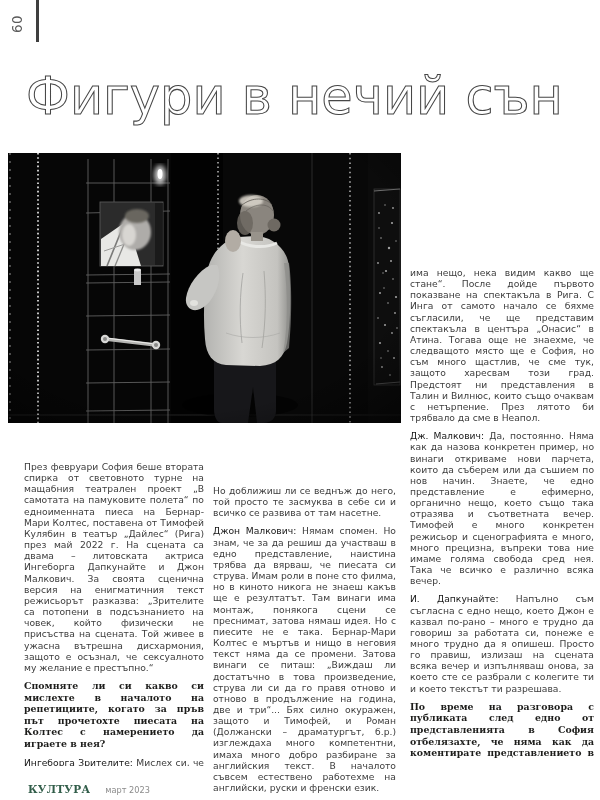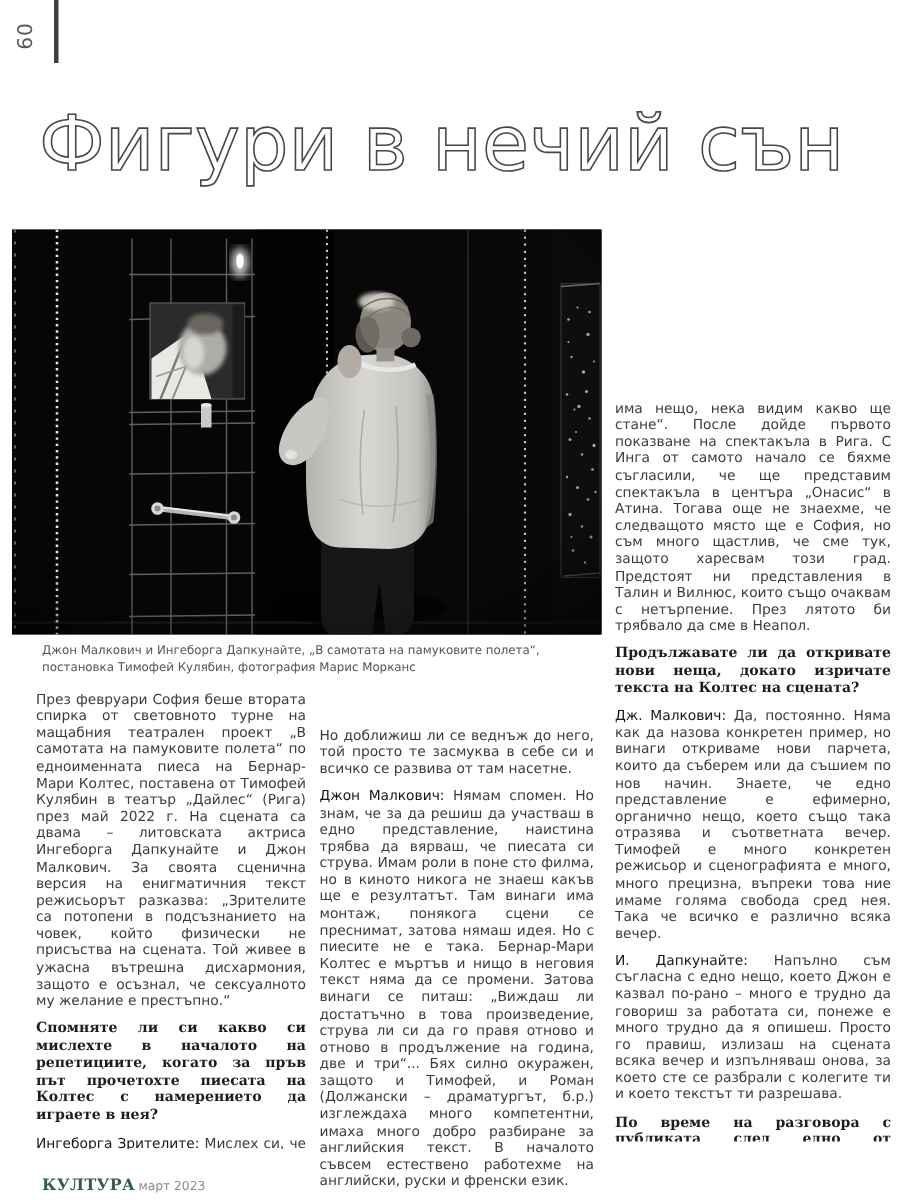--- a/index.html
+++ b/index.html
@@ -32,21 +32,21 @@
   .col-2{left:213px;top:461px;width:183px;height:312px;margin-top:24px;}
   .col-3{left:410px;top:267px;width:184px;height:494px;}
   .para{margin:0 0 7px 0;}
   .para.question{font-family:"DejaVu Serif",serif;font-weight:bold;color:#1d1d1b;
                  font-size:9.4px;line-height:11.6px;}
   .speaker{font-weight:normal;color:#161616;}
   
   .footer{position:absolute;left:28px;top:778px;}
   .footer .mag{font-family:"DejaVu Serif",serif;font-weight:bold;font-size:10.5px;
                color:#315d49;letter-spacing:.3px;}
-  .footer .issue{font-size:8.2px;color:#8b8b8b;margin-left:2px;}
+  .footer .issue{font-size:8.2px;color:#8b8b8b;margin-left:15px;}
 </style>
 </head>
 <body>
 
 <div class="page">
 
   <div class="pagenum-line"></div>
   <span class="pagenum">60</span>
 
   <h1 class="title">Фигури в нечий сън</h1>
@@ -185,36 +185,33 @@
         <circle cx="266" cy="72" r="6.5" fill="#6e6962"></circle>
         <path d="M234,52 C244,44 258,44 264,52" stroke="#5e5a54" stroke-width="1" fill="none" opacity="0.8"></path>
         <path d="M238,58 C248,50 260,50 265,58" stroke="#5e5a54" stroke-width="0.8" fill="none" opacity="0.7"></path>
         <rect x="243" y="79" width="12" height="9" fill="#98938b"></rect>
       </g>
 
       <rect x="0" y="0" width="393" height="270" fill="url(#vignette)"></rect>
     </svg>
   </div>
 
-  <div class="caption">Джон Малкович и Ингеборга Дапкунайте, „В самотата на памуковите полета“,
-постановка Тимофей Кулябин, фотография Марис Морканс</div>
 
 
   <div class="col col-1" id="col-0">
       <p class="para body">През февруари София беше втората спирка от световното турне на мащабния театрален проект „В самотата на памуковите полета“ по едноименната пиеса на Бернар-Мари Колтес, поставена от Тимофей Кулябин в театър „Дайлес“ (Рига) през май 2022 г. На сцената са двама – литовската актриса Ингеборга Дапкунайте и Джон Малкович. За своята сценична версия на енигматичния текст режисьорът разказва: „Зрителите са потопени в подсъзнанието на човек, който физически не присъства на сцената. Той живее в ужасна вътрешна дисхармония, защото е осъзнал, че сексуалното му желание е престъпно.“</p>
       <p class="para question">Спомняте ли си какво си мислехте в началото на репетициите, когато за пръв път прочетохте пиесата на Колтес с намерението да играете в нея?</p>
       <p class="para body"><b class="speaker">Ингеборга Зрителите: </b>Мислех си, че е много труден, но много красив текст, сложно произведение, което ти трябва време, за да „преглътнеш“.</p>
     </div>
   <div class="col col-2" id="col-1">
       <p class="para body">Но доближиш ли се веднъж до него, той просто те засмуква в себе си и всичко се развива от там насетне.</p>
       <p class="para body"><b class="speaker">Джон Малкович: </b>Нямам спомен. Но знам, че за да решиш да участваш в едно представление, наистина трябва да вярваш, че пиесата си струва. Имам роли в поне сто филма, но в киното никога не знаеш какъв ще е резултатът. Там винаги има монтаж, понякога сцени се преснимат, затова нямаш идея. Но с пиесите не е така. Бернар-Мари Колтес е мъртъв и нищо в неговия текст няма да се промени. Затова винаги се питаш: „Виждаш ли достатъчно в това произведение, струва ли си да го правя отново и отново в продължение на година, две и три“... Бях силно окуражен, защото и Тимофей, и Роман (Должански – драматургът, б.р.) изглеждаха много компетентни, имаха много добро разбиране за английския текст. В началото съвсем естествено работехме на английски, руски и френски език.</p>
     </div>
   <div class="col col-3" id="col-2">
       <p class="para body">има нещо, нека видим какво ще стане“. После дойде първото показване на спектакъла в Рига. С Инга от самото начало се бяхме съгласили, че ще представим спектакъла в центъра „Онасис“ в Атина. Тогава още не знаехме, че следващото място ще е София, но съм много щастлив, че сме тук, защото харесвам този град. Предстоят ни представления в Талин и Вилнюс, които също очаквам с нетърпение. През лятото би трябвало да сме в Неапол.</p>
-      <p class="para question">Продължавате ли да откривате нови неща, докато изричате текста на Колтес на сцената?</p>
       <p class="para body"><b class="speaker">Дж. Малкович: </b>Да, постоянно. Няма как да назова конкретен пример, но винаги откриваме нови парчета, които да съберем или да съшием по нов начин. Знаете, че едно представление е ефимерно, органично нещо, което също така отразява и съответната вечер. Тимофей е много конкретен режисьор и сценографията е много, много прецизна, въпреки това ние имаме голяма свобода сред нея. Така че всичко е различно всяка вечер.</p>
       <p class="para body"><b class="speaker">И. Дапкунайте: </b>Напълно съм съгласна с едно нещо, което Джон е казвал по-рано – много е трудно да говориш за работата си, понеже е много трудно да я опишеш. Просто го правиш, излизаш на сцената всяка вечер и изпълняваш онова, за което сте се разбрали с колегите ти и което текстът ти разрешава.</p>
       <p class="para question">По време на разговора с публиката след едно от представленията в София отбелязахте, че няма как да коментирате представлението в цялост, понеже никога не сте</p>
     </div>
 
   <div class="footer">
     <span class="mag">КУЛТУРА</span><span class="issue">март 2023</span>
   </div>
 
 </div>

